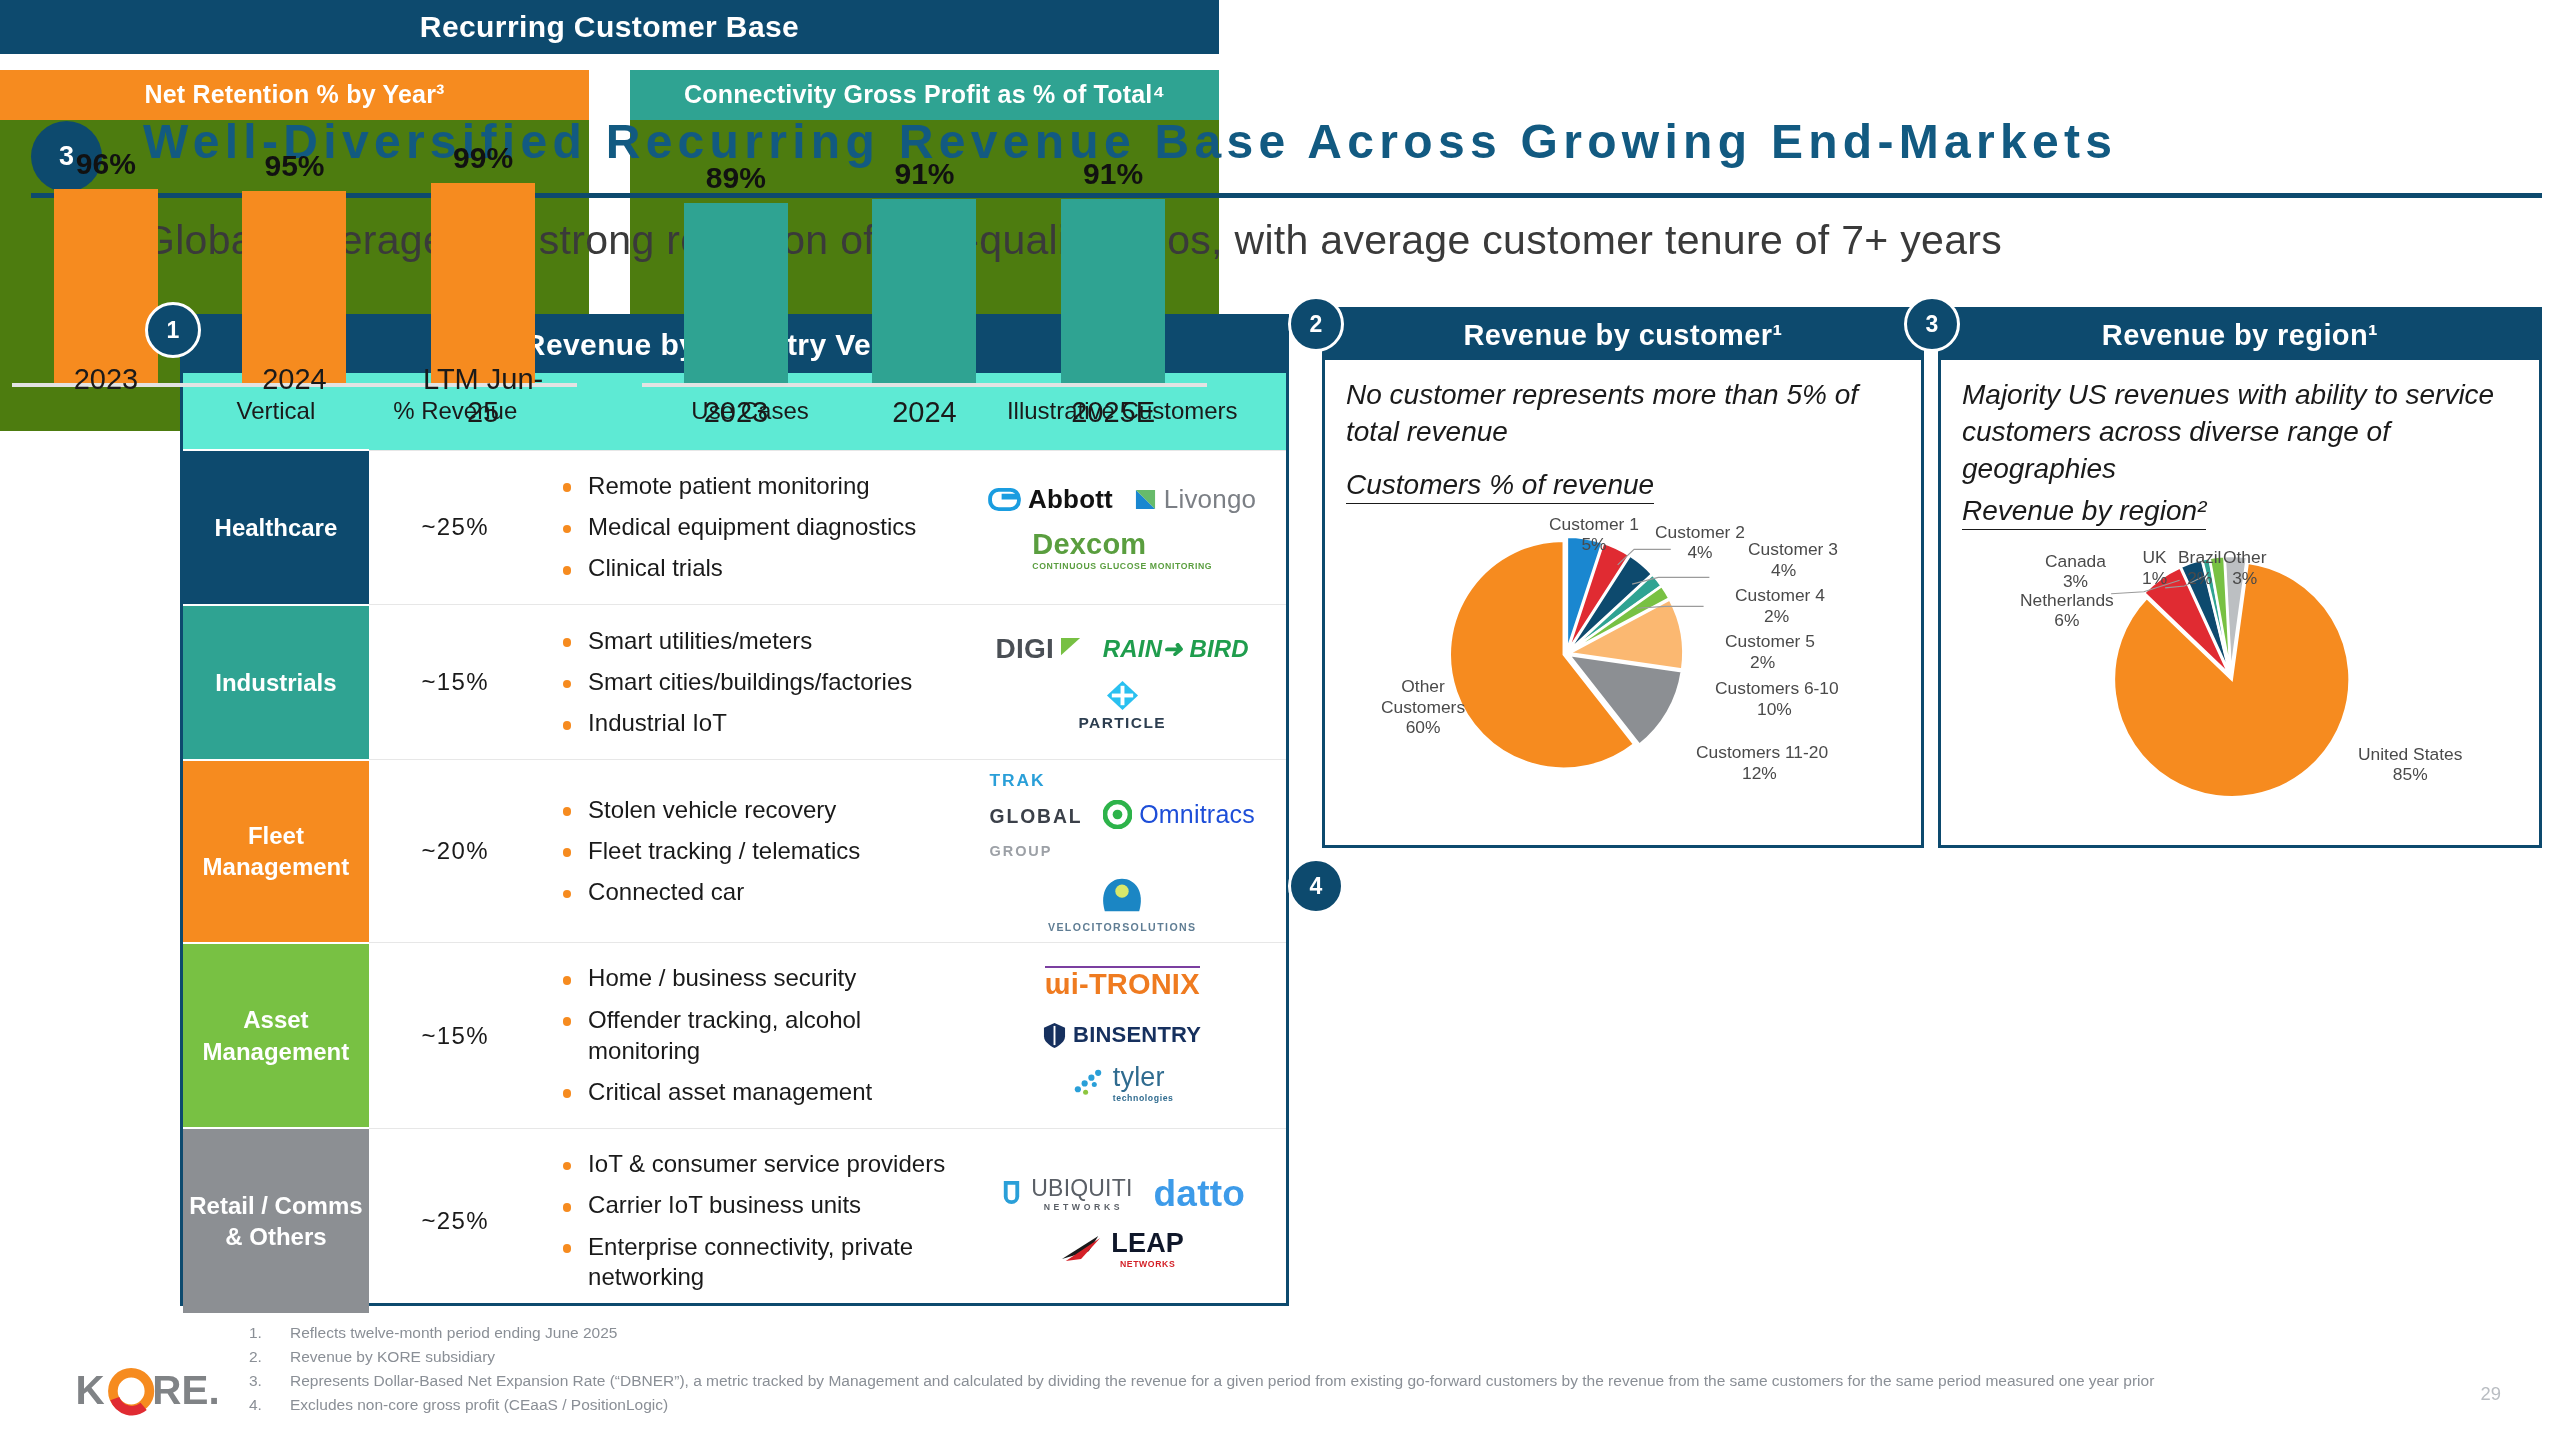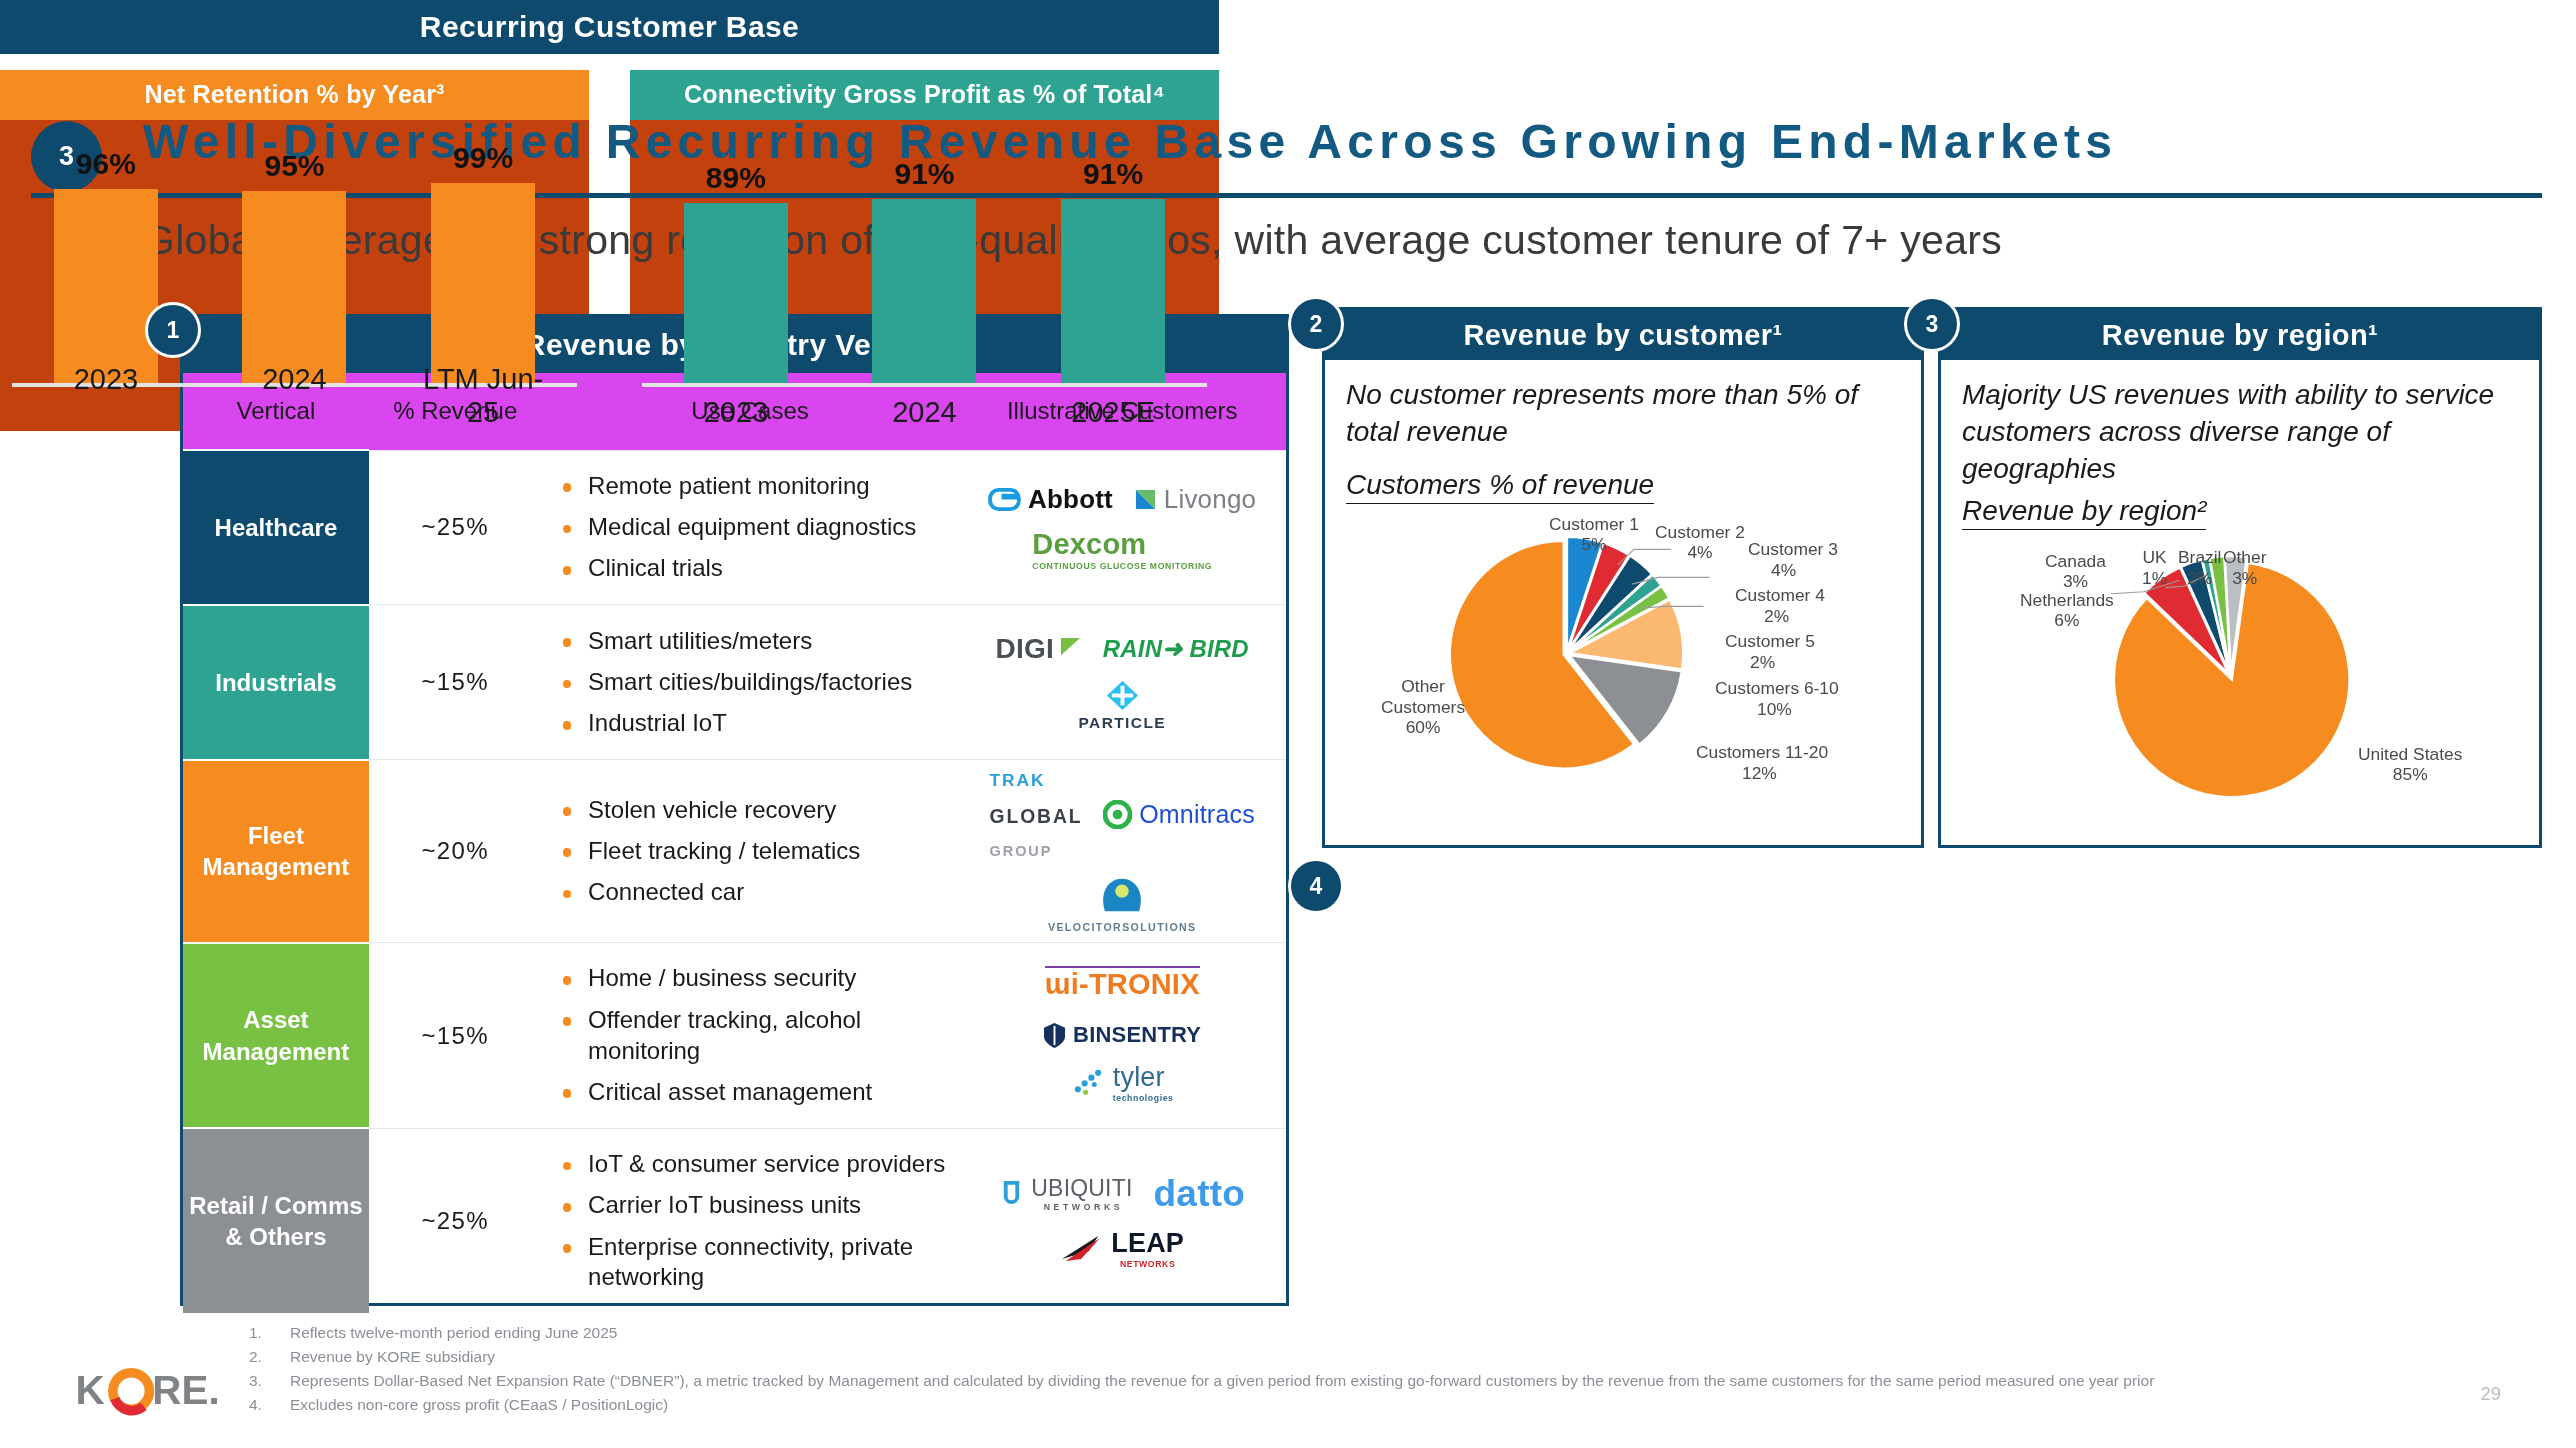--- a/index.html
+++ b/index.html
@@ -40,21 +40,21 @@
     background:#0d4a6e; color:#fff; border:3.9px solid #ffffff;
     display:flex; align-items:center; justify-content:center;
     font-size:23px; font-weight:700; z-index:6;
   }
 
   
   #p1{ left:180px; top:314px; width:1109px; height:992px; }
   #p1 .panel-head{ height:56px; font-size:30px; }
   .tbl{ width:100%; border-collapse:collapse; table-layout:fixed; }
   .tbl th{
-    background:#d946ef; color:#1a1a1a; font-weight:400; font-size:24px;
+    background:#5eead4; color:#1a1a1a; font-weight:400; font-size:24px;
     height:77px; text-align:center; border:none;
   }
   .tbl td{ border-top:1.9px solid #e7e7e7; vertical-align:middle; }
   .col-vert{ width:185px; }
   .col-rev{ width:172px; }
   .col-use{ width:415px; }
   .col-cust{ width:326px; }
 
   .vert-cell{
     color:#fff; font-weight:700; font-size:24px; text-align:center;
@@ -93,21 +93,21 @@
   }
 
   
   #p3{ left:1938px; top:307px; width:604px; height:541px; }
   #p3 .panel-head{ height:50px; font-size:29px; }
 
   
   #p4{ left:1322px; top:867px; width:1219px; height:440px; border:none; background:transparent; }
   #p4 .panel-head{ height:54px; font-size:30px; width:100%; }
   .bar-wrap{ display:flex; gap:41px; margin-top:15.5px; }
-  .bar-card{ flex:1; background:#c2410c; }
+  .bar-card{ flex:1; background:#4d7c0f; }
   .bar-card-head{
     color:#fff; font-weight:700; font-size:25px; height:50px;
     display:flex; align-items:center; justify-content:center; letter-spacing:0.2px;
   }
   .bars{ position:relative; height:290px; margin-top:21px; }
   .bars .axis{ position:absolute; left:11.6px; right:11.6px; bottom:44px; height:3.9px; background:#e3e3e3; }
   .bar-cols{ position:absolute; left:11.6px; right:11.6px; bottom:48px; top:0; display:flex; justify-content:space-around; align-items:flex-end; }
   .bcol{ width:106px; display:flex; flex-direction:column; align-items:center; }
   .bval{ font-size:30px; font-weight:700; color:#111; margin-bottom:7.7px; }
   .brect{ width:104px; }

